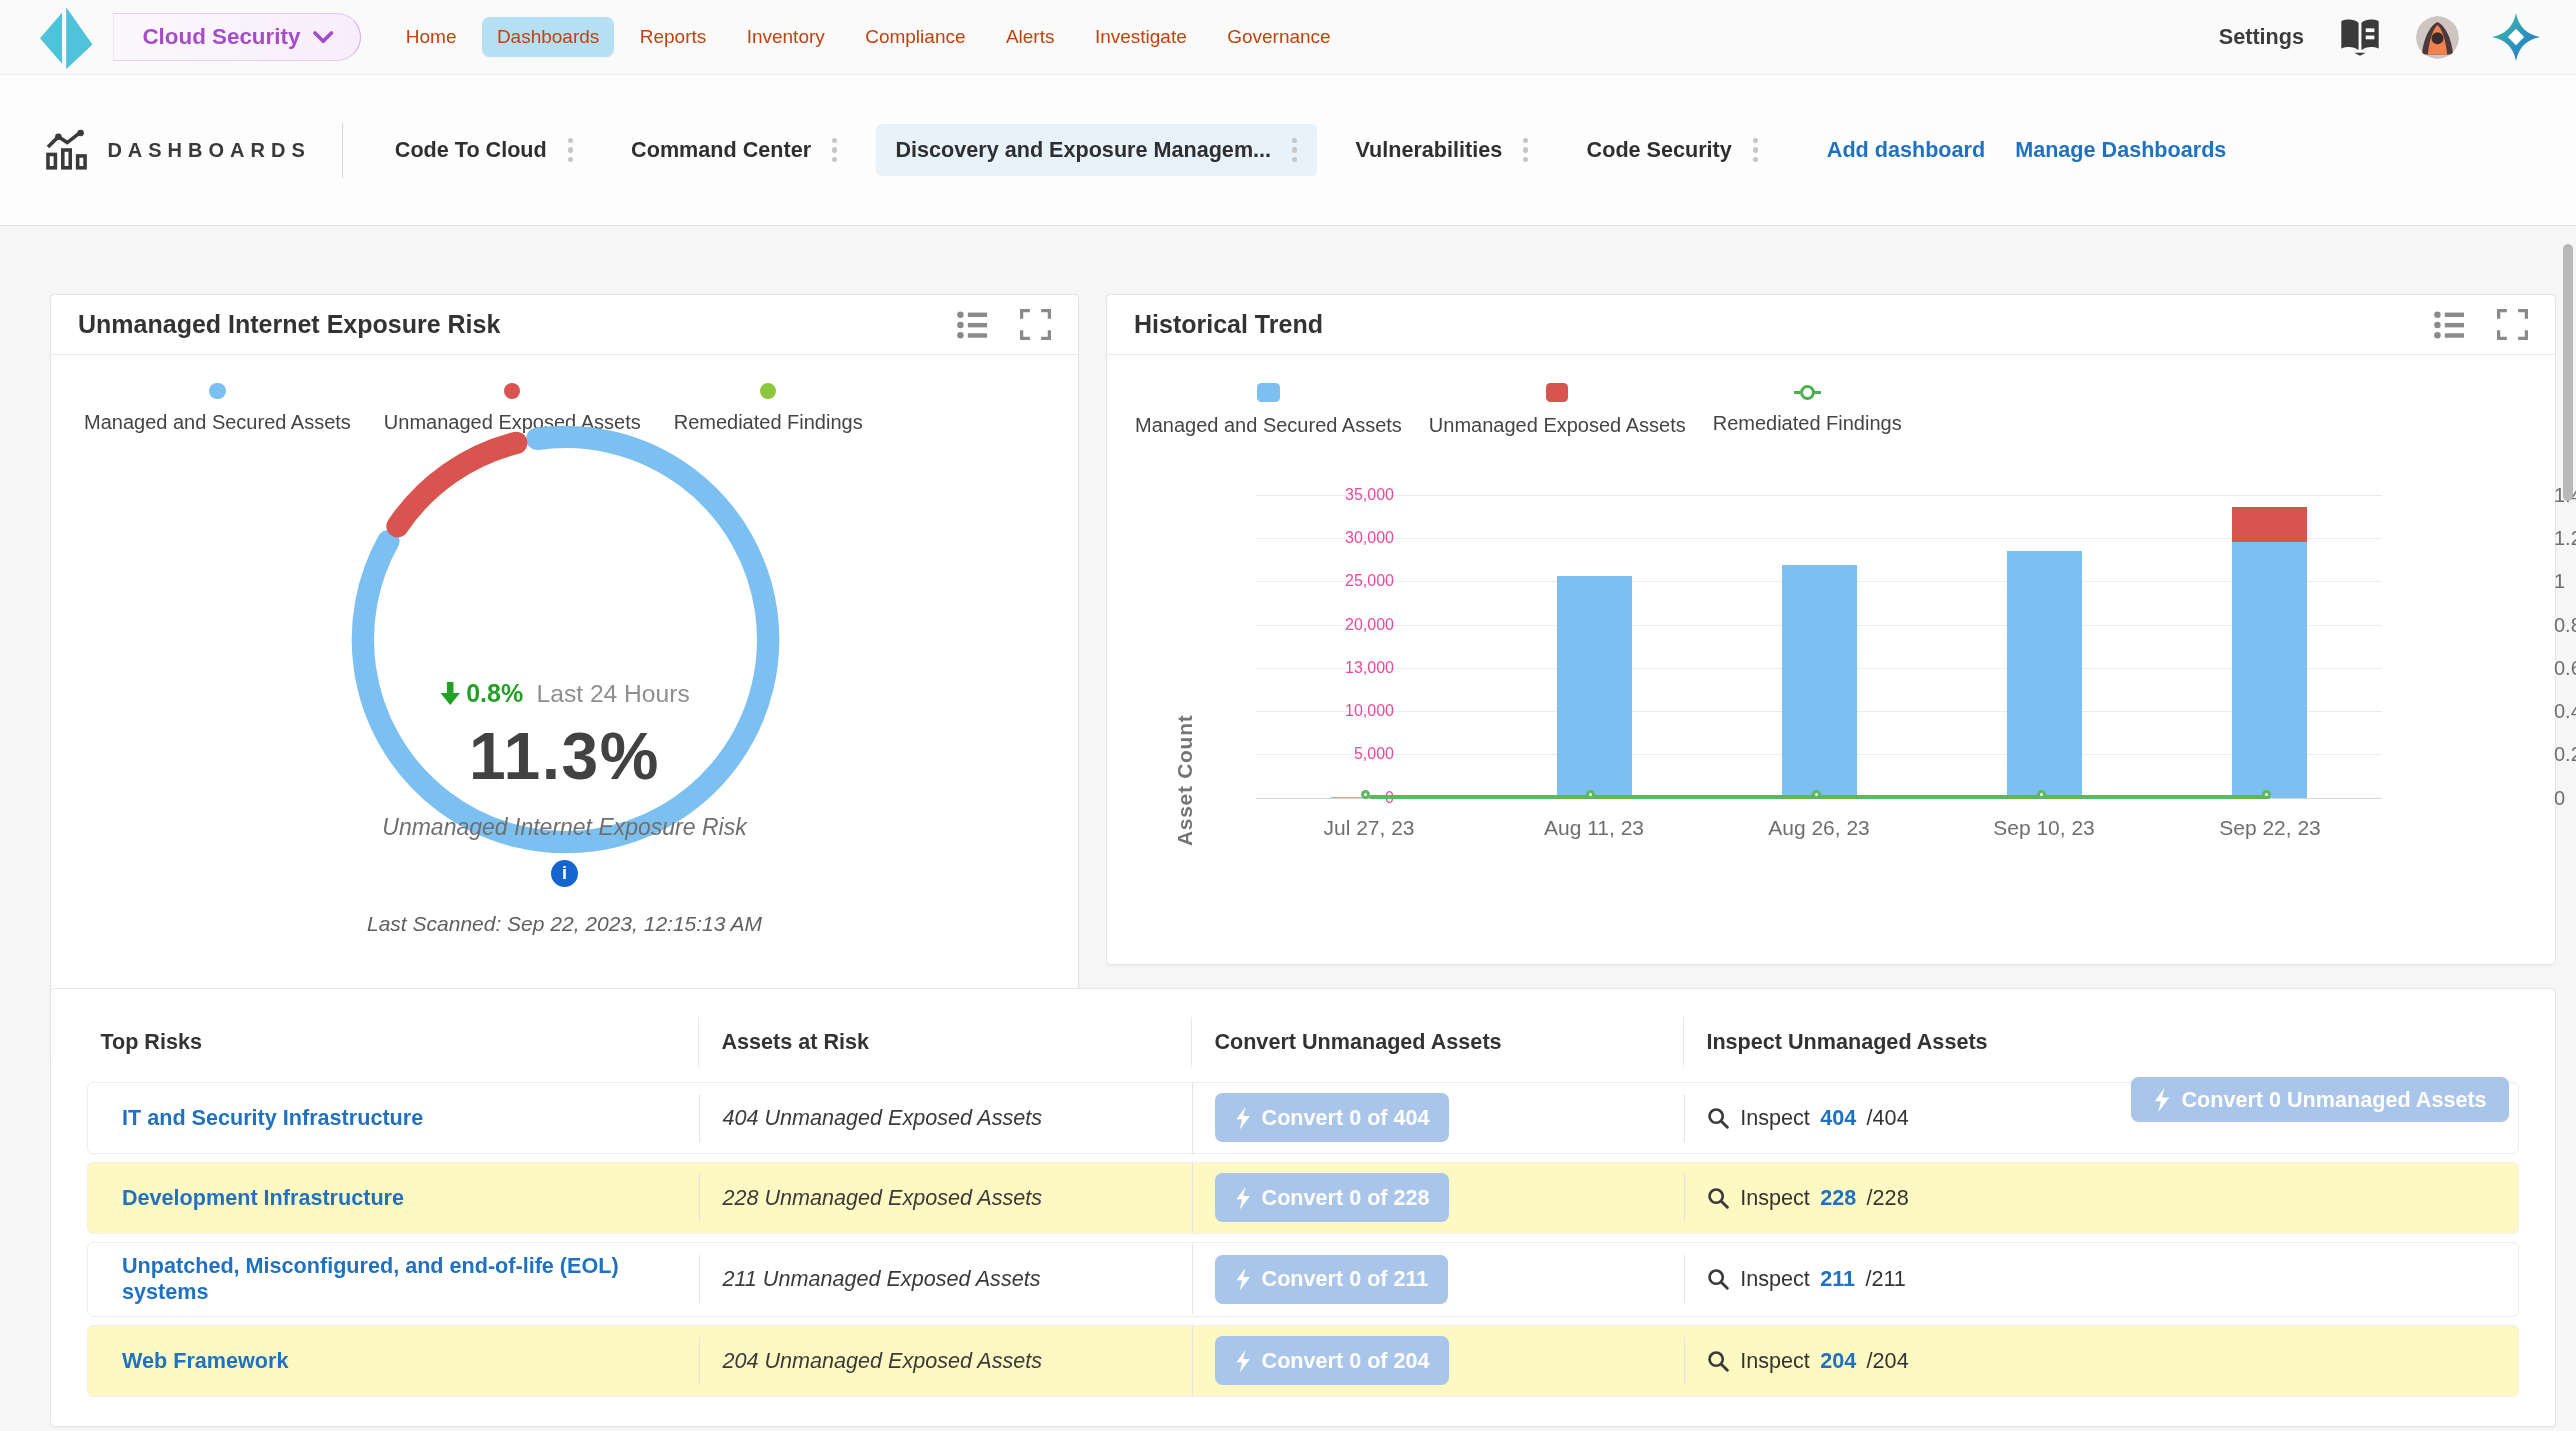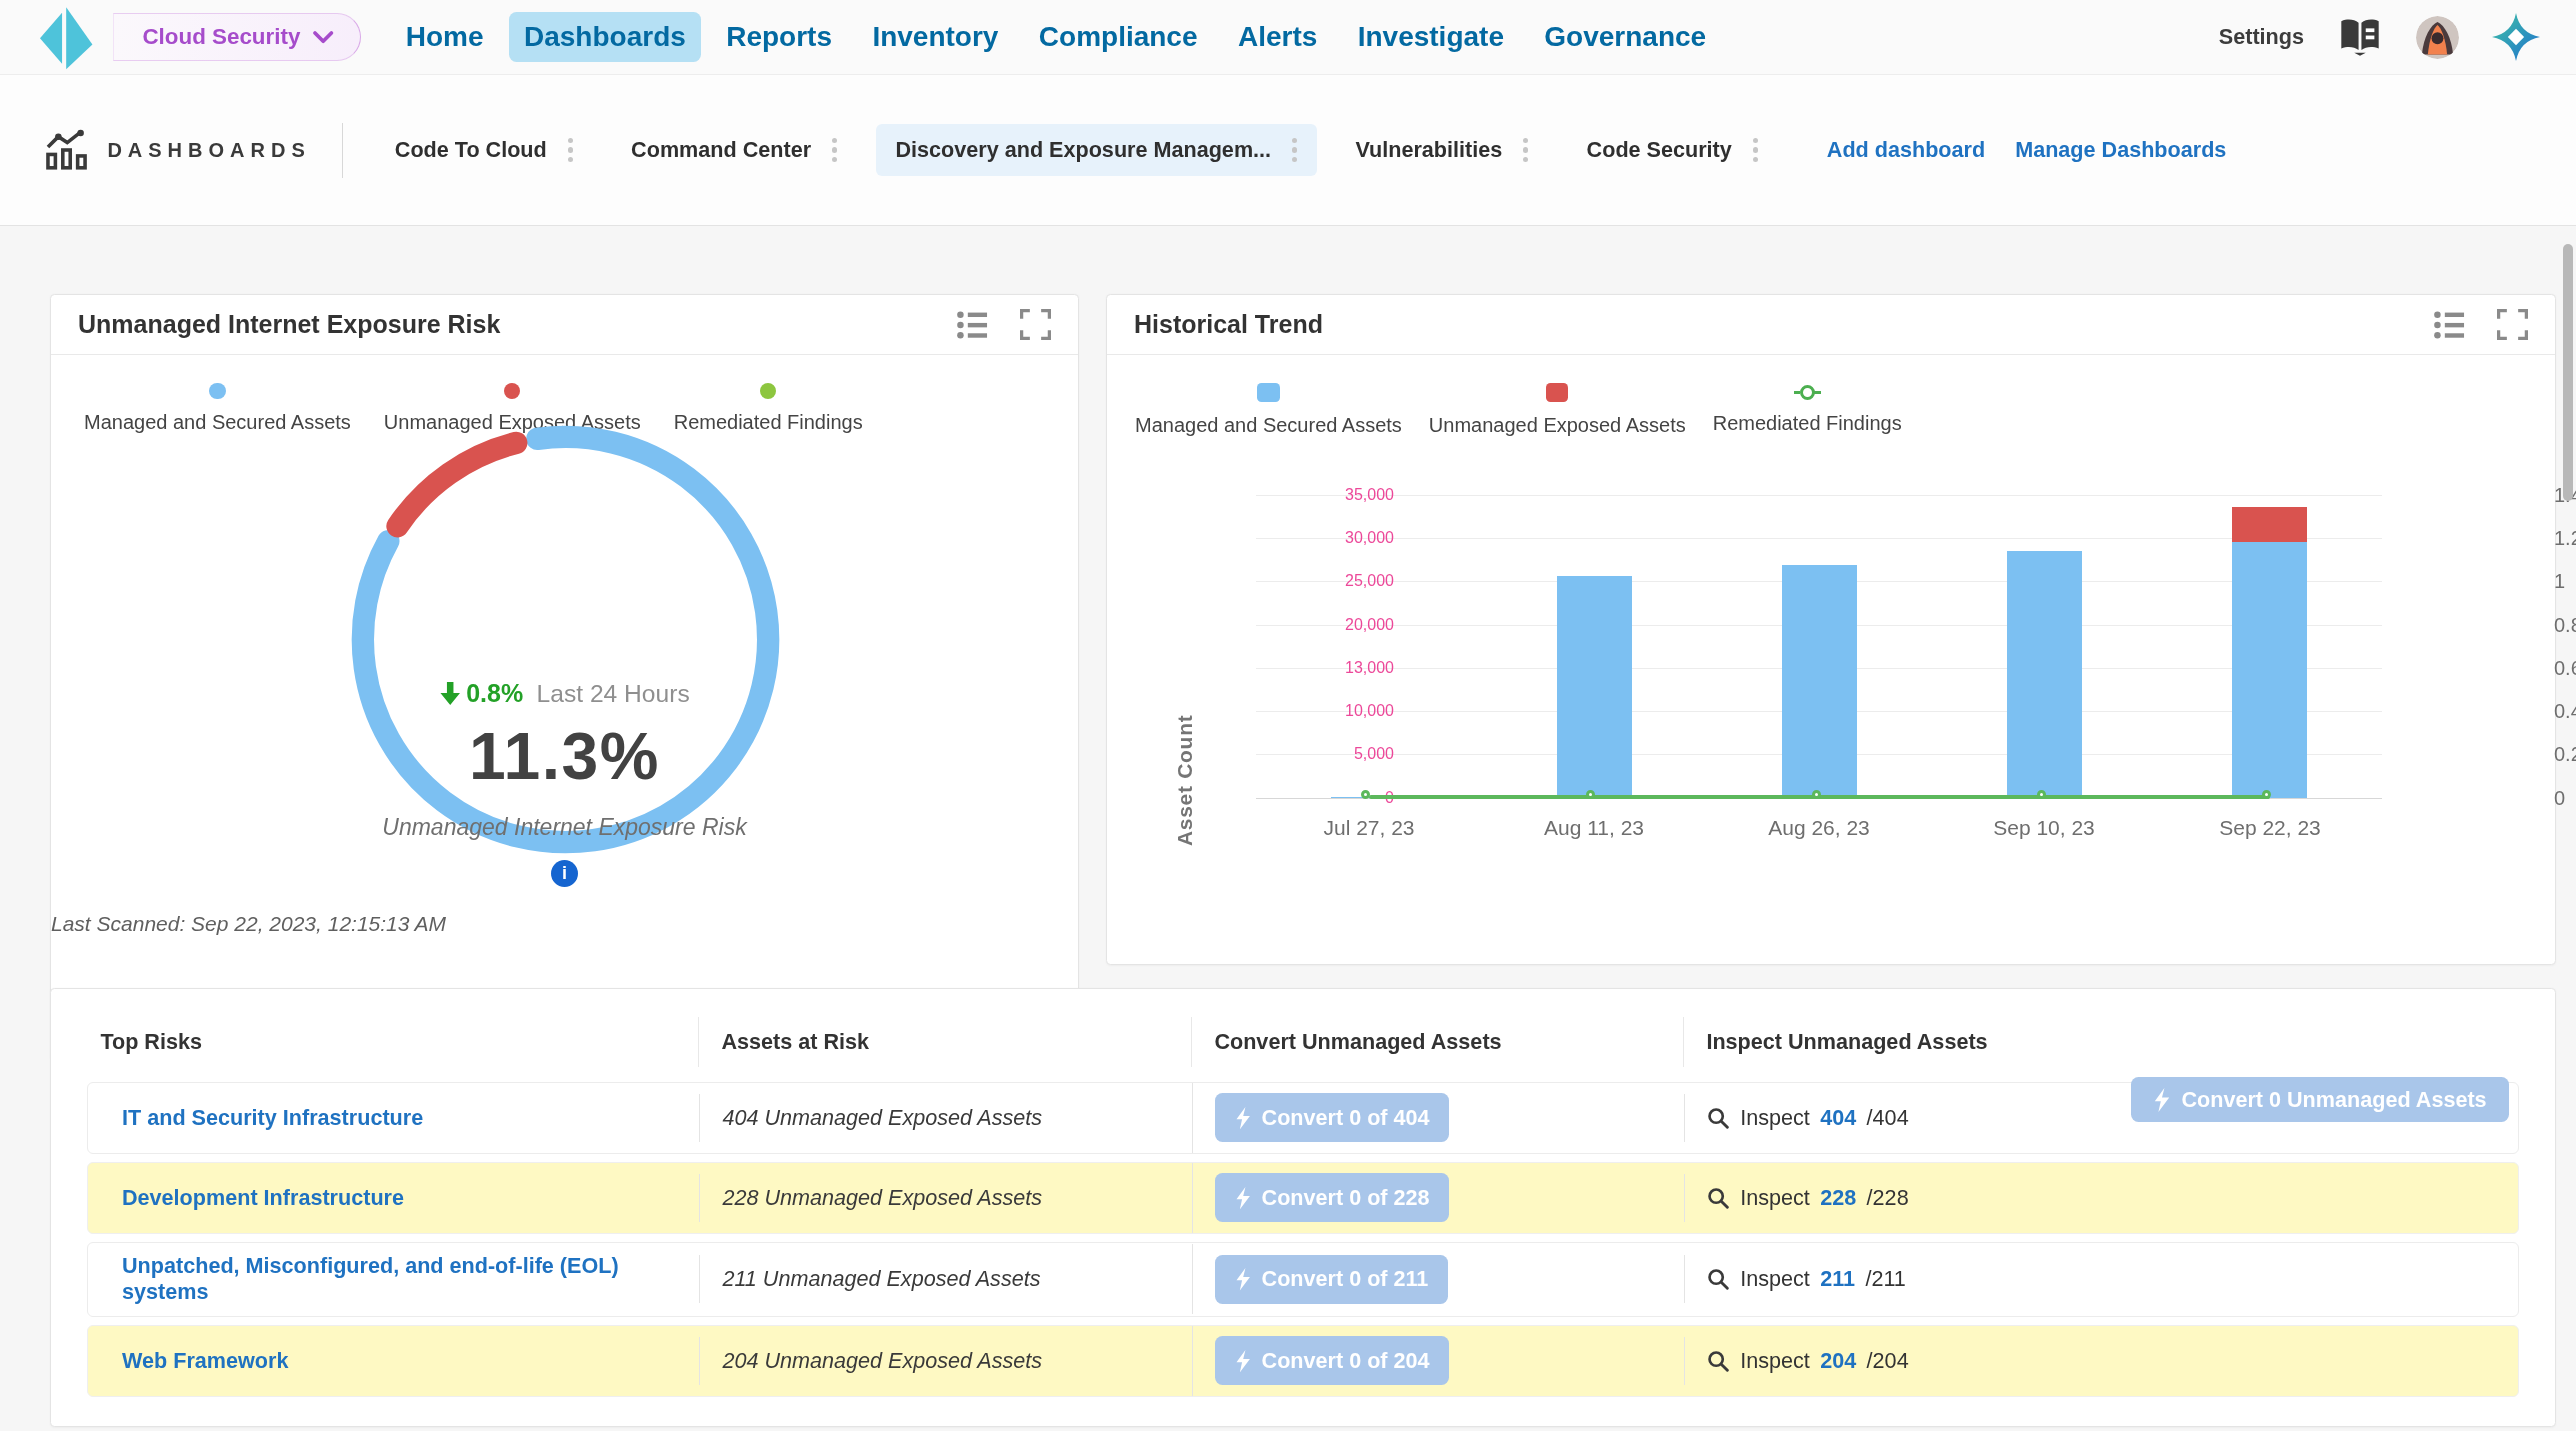--- a/index.html
+++ b/index.html
@@ -10,21 +10,21 @@
   .topnav { position:absolute; left:0; top:0; width:2576px; height:75px; background:#fafafa;
     border-bottom:0.7px solid #ededed; display:flex; align-items:center; }
   .brand-logo { margin-left:34px; width:63px; height:69px; flex:none; }
   .product-pill { margin-left:16.4px; height:48px; padding:0 25px 0 28px; display:flex; align-items:center; gap:12px;
     border-radius:10.4px 745px 745px 10.4px; border:1.5px solid #d9a9e8;
     background:linear-gradient(90deg,#fbf8fc 0%,#f7eefb 100%);
     border-left-color:rgba(217,169,232,.15); border-top-color:rgba(217,169,232,.55);
     border-bottom-color:rgba(217,169,232,.55); }
   .product-pill .lbl { font-size:22.4px; font-weight:700; color:#a64ccb; }
   .nav-items { display:flex; align-items:center; margin-left:30px; gap:10.4px; }
-  .nav-item { font-size:28px; font-weight:700; color:#0369a1; padding:9px 15px; border-radius:7.5px; cursor:pointer; white-space:nowrap; }
+  .nav-item { font-size:19px; font-weight:400; color:#c2410c; padding:9px 15px; border-radius:7.5px; cursor:pointer; white-space:nowrap; }
   .nav-item.active { background:#b5e0f4; }
   .nav-right { margin-left:auto; display:flex; align-items:center; gap:33px; padding-right:36px; }
   .settings-lbl { font-size:21.6px; font-weight:600; }
   .avatar { width:43px; height:43px; border-radius:50%; overflow:hidden; flex:none; }
 
   
   .dashbar { position:absolute; left:0; top:75px; width:2576px; height:151px; background:#fdfdfd;
     border-bottom:0.7px solid #e3e3e3; display:flex; align-items:center; padding:0 45px; }
   .dash-label { display:flex; align-items:center; gap:16.4px; }
   .dash-label .txt { font-size:20px; font-weight:600; letter-spacing:6px; color:#3a3a3a; }
@@ -58,21 +58,21 @@
   #exposure-card { left:50px; top:294px; width:1029px; height:766px; }
   .donut-svg { position:absolute; left:291px; top:121px; }
   .donut-center { position:absolute; left:0; top:384px; width:100%; display:flex; flex-direction:column; align-items:center; }
   .delta-row { display:flex; align-items:center; gap:13.4px; }
   .delta-val { font-size:25px; font-weight:700; color:#23a127; display:flex; align-items:center; gap:4.5px; }
   .delta-period { font-size:24.6px; color:#8f8f8f; }
   .big-val { font-size:66px; font-weight:600; color:#424242; margin-top:10.4px; letter-spacing:1.5px; }
   .big-lbl { font-size:23px; font-style:italic; color:#6f6f6f; margin-top:19.4px; }
   .info-dot { margin-top:19.4px; width:27px; height:27px; border-radius:50%; background:#1565d0; color:#fff;
     font-size:18px; font-weight:700; display:flex; align-items:center; justify-content:center; font-style:normal; cursor:pointer; }
-  .last-scanned { position:absolute; left:0; top:617px; width:100%; 
+  .last-scanned { position:absolute; left:0; top:617px; width:100%; text-align:center;
     font-size:21px; font-style:italic; color:#5f5f5f; }
 
   
   #trend-card { left:1106px; top:294px; width:1450px; height:671px; }
   .plot { position:absolute; left:149px; top:200px; width:1126px; height:303px; }
   .gridline { position:absolute; left:0; width:100%; height:0.7px; background:#ececec; }
   .gridline.zero { background:#d7d7d7; }
   .ytick { position:absolute; right:988px; transform:translateY(-50%); font-size:16px; color:#ec4899; white-space:nowrap; }
   .ytick2 { position:absolute; left:1298px; transform:translateY(-50%); font-size:20px; color:#6e6e6e; }
   .bar { position:absolute; width:75px; }

